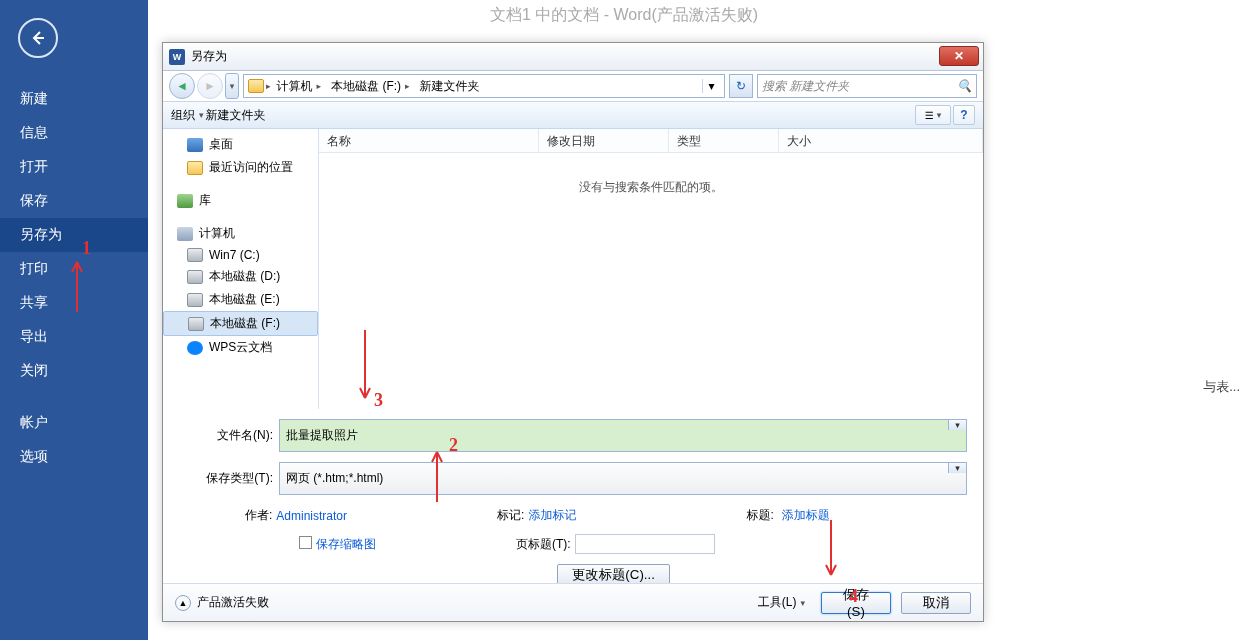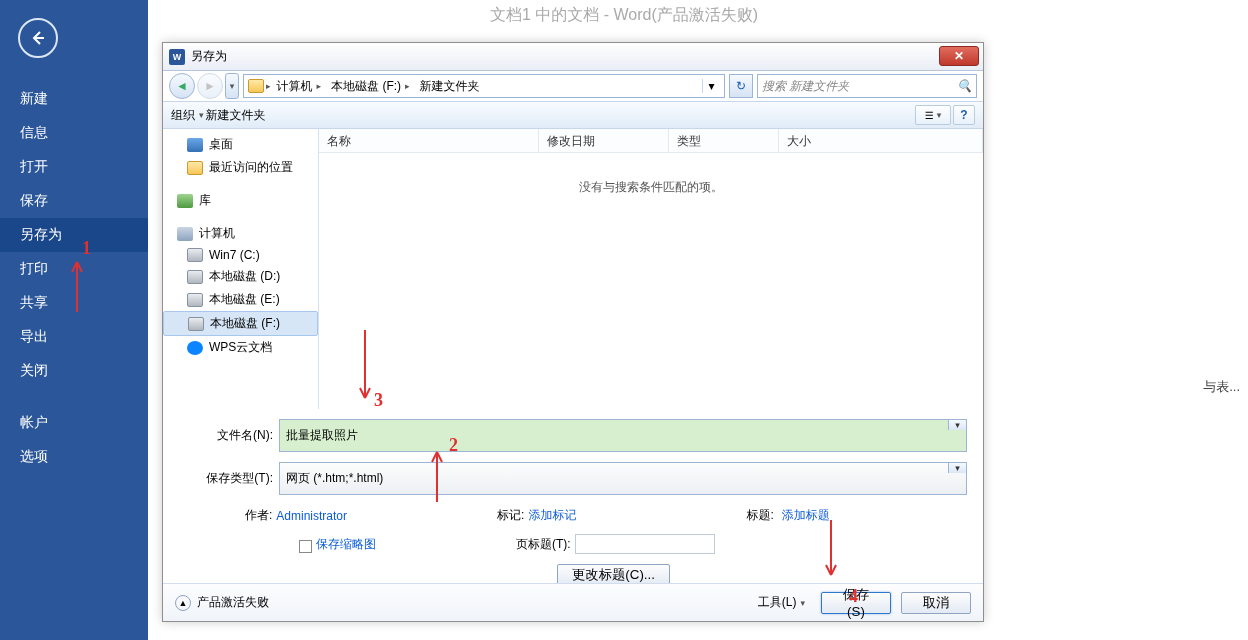--- a/index.html
+++ b/index.html
@@ -74,21 +74,21 @@
   .combo-input{ flex:1; border:none; outline:none; background:transparent; padding:0 6px; font-size:12px; height:100%; }
   .combo-arrow{ width:18px; text-align:center; border-left:1px solid #9db5d4; cursor:pointer; background:linear-gradient(#f5f9ff,#dbe7f5); font-size:9px; color:#333; }
   .combo.filetype{ background:linear-gradient(#fdfdfd,#eceff3); }
 
   .meta-row{ display:flex; align-items:center; gap:30px; padding:2px 0 10px 66px; }
   .meta-pair{ display:flex; gap:4px; align-items:center; }
   .link{ color:#0b5cd6; cursor:pointer; }
   .link.author{ }
   
   .thumb-row{ display:flex; align-items:center; gap:40px; padding-left:120px; }
-  .checkbox{ display:flex; align-items:flex-end; gap:4px; cursor:pointer; }
+  .checkbox{ display:flex; align-items:flex-start; gap:4px; cursor:pointer; }
   .checkbox .box{ width:13px; height:13px; border:1px solid #888; background:#fff; }
   .pg-title-field{ width:140px; height:20px; border:1px solid #bfcadb; background:#fff; }
   .btn-std{ height:22px; padding:0 14px; border:1px solid #8fa3c2; background:linear-gradient(#fdfdfd,#e3eaf3); border-radius:2px; cursor:pointer; display:inline-flex; align-items:center; }
   .btn-std.primary{ border:1px solid #2f79cc; box-shadow:0 0 2px rgba(47,121,204,.6); }
   .change-title-row{ padding-left:378px; margin-top:10px; }
 
   
   .footer{ position:absolute; left:0; right:0; bottom:0; height:38px; border-top:1px solid #d1dced; display:flex; align-items:center; padding:0 12px; background:linear-gradient(#fdfdfe,#f0f4fa); }
   .hide-folders{ display:flex; align-items:center; gap:6px; cursor:pointer; }
   .footer .spacer{ flex:1; }

